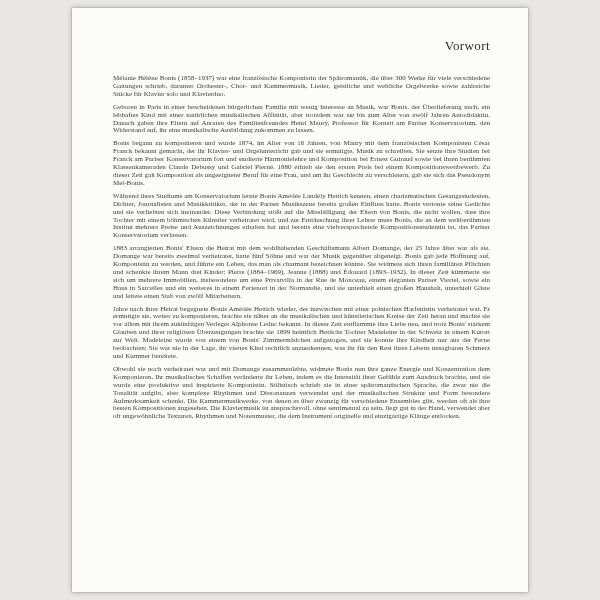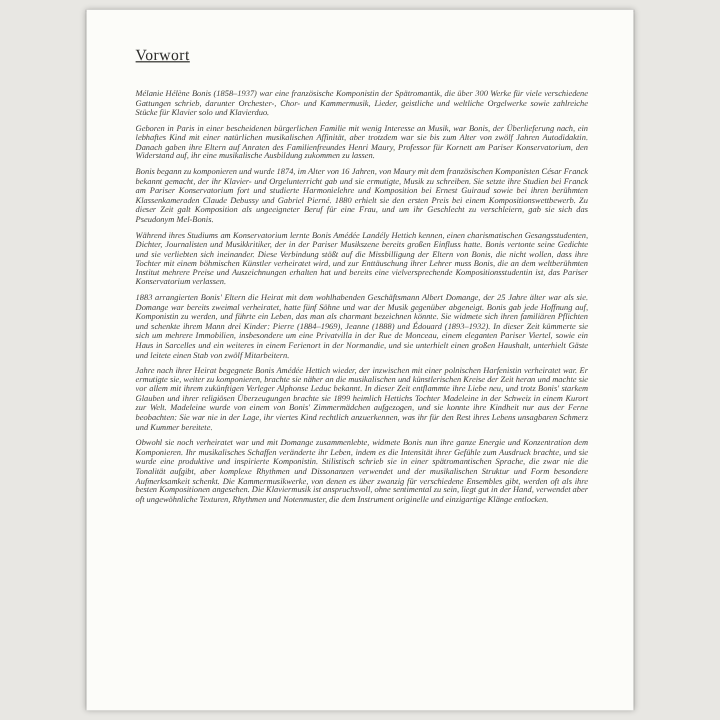--- a/index.html
+++ b/index.html
@@ -18,35 +18,33 @@
     left: 72px;
     top: 8px;
     width: 456px;
     height: 584px;
     background: #fcfcf9;
     box-shadow: 0 0 5px rgba(0,0,0,0.30), 0 0 1px rgba(0,0,0,0.35);
     box-sizing: border-box;
     padding: 30px 38px 0 41px;
   }
   .title {
-    text-align: left;
+    text-align: right;
     font-size: 13px;
     font-weight: 400;
     letter-spacing: 0.4px;
     color: #2d2d2b;
     margin: 0 0 21px 0;
-    text-decoration: underline;
   }
   .body-text p {
     font-size: 7px;
     line-height: 7.9px;
     text-align: justify;
     color: #3c3c39;
     margin: 0 0 5px 0;
-    font-style: italic;
   }
 </style>
 </head>
 <body>
 
 <div class="page">
   <h1 class="title">Vorwort</h1>
   <main class="body-text">
     <p>Mélanie Hélène Bonis (1858–1937) war eine französische Komponistin der Spätromantik, die über 300 Werke für viele verschiedene Gattungen schrieb, darunter Orchester-, Chor- und Kammermusik, Lieder, geistliche und weltliche Orgelwerke sowie zahlreiche Stücke für Klavier solo und Klavierduo.</p>
     <p>Geboren in Paris in einer bescheidenen bürgerlichen Familie mit wenig Interesse an Musik, war Bonis, der Überlieferung nach, ein lebhaftes Kind mit einer natürlichen musikalischen Affinität, aber trotzdem war sie bis zum Alter von zwölf Jahren Autodidaktin. Danach gaben ihre Eltern auf Anraten des Familienfreundes Henri Maury, Professor für Kornett am Pariser Konservatorium, den Widerstand auf, ihr eine musikalische Ausbildung zukommen zu lassen.</p>

